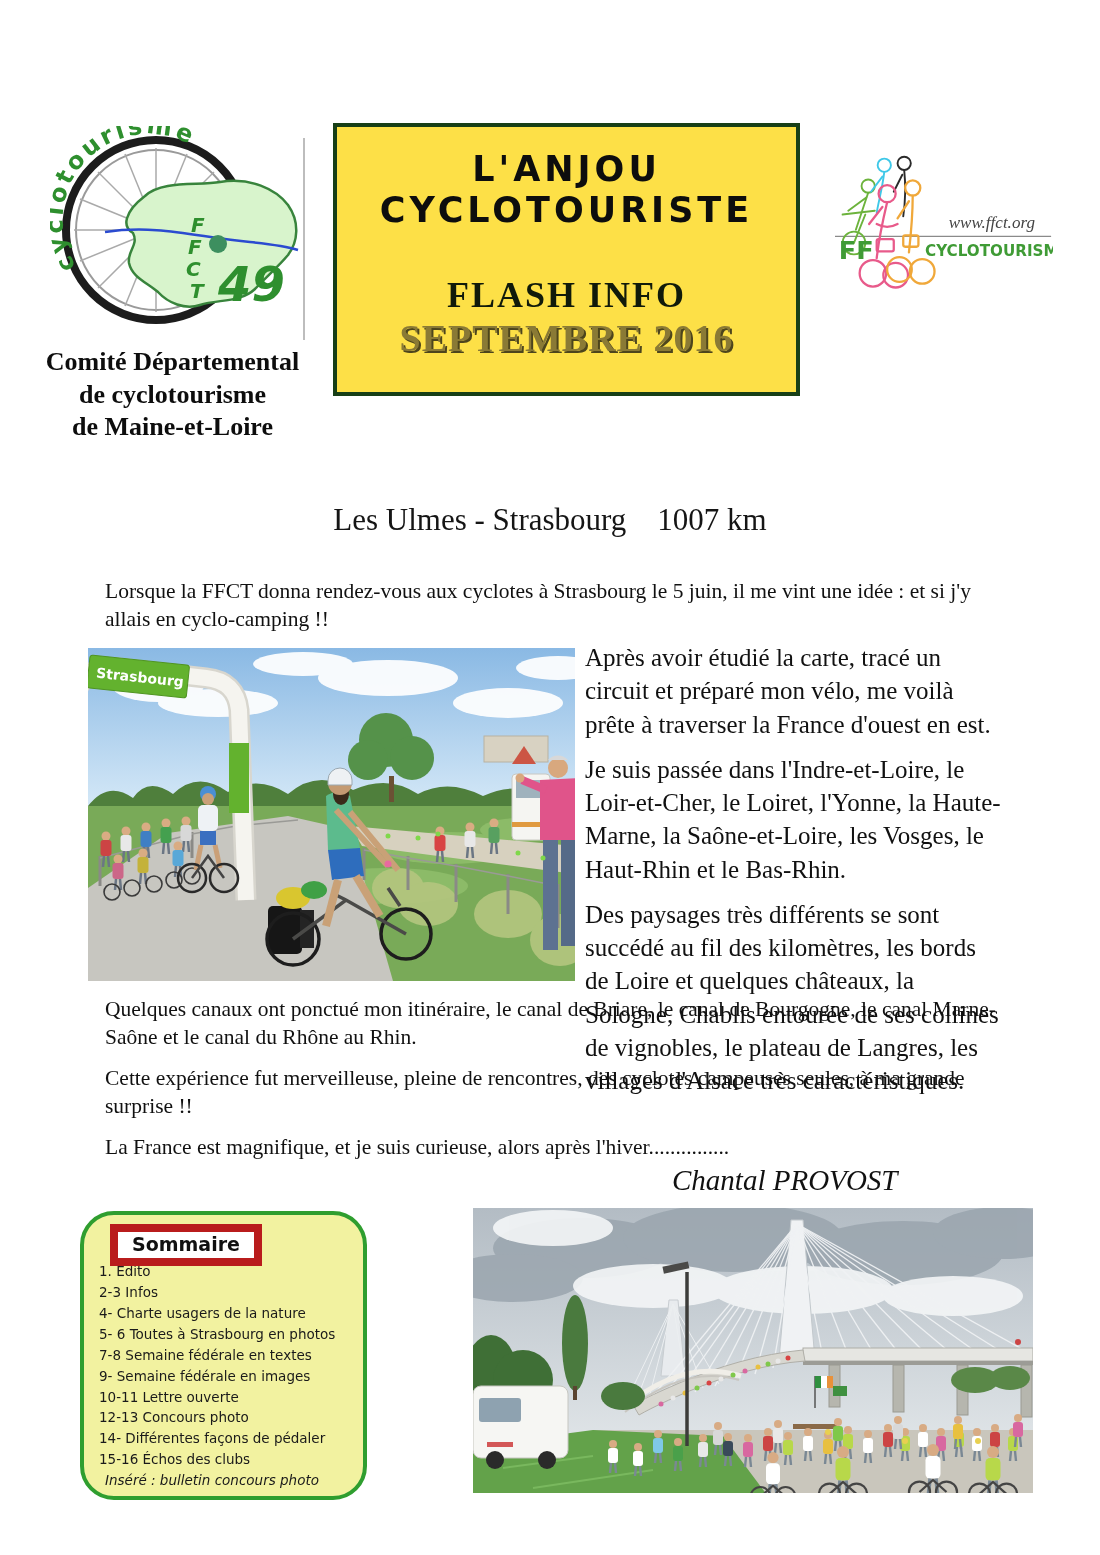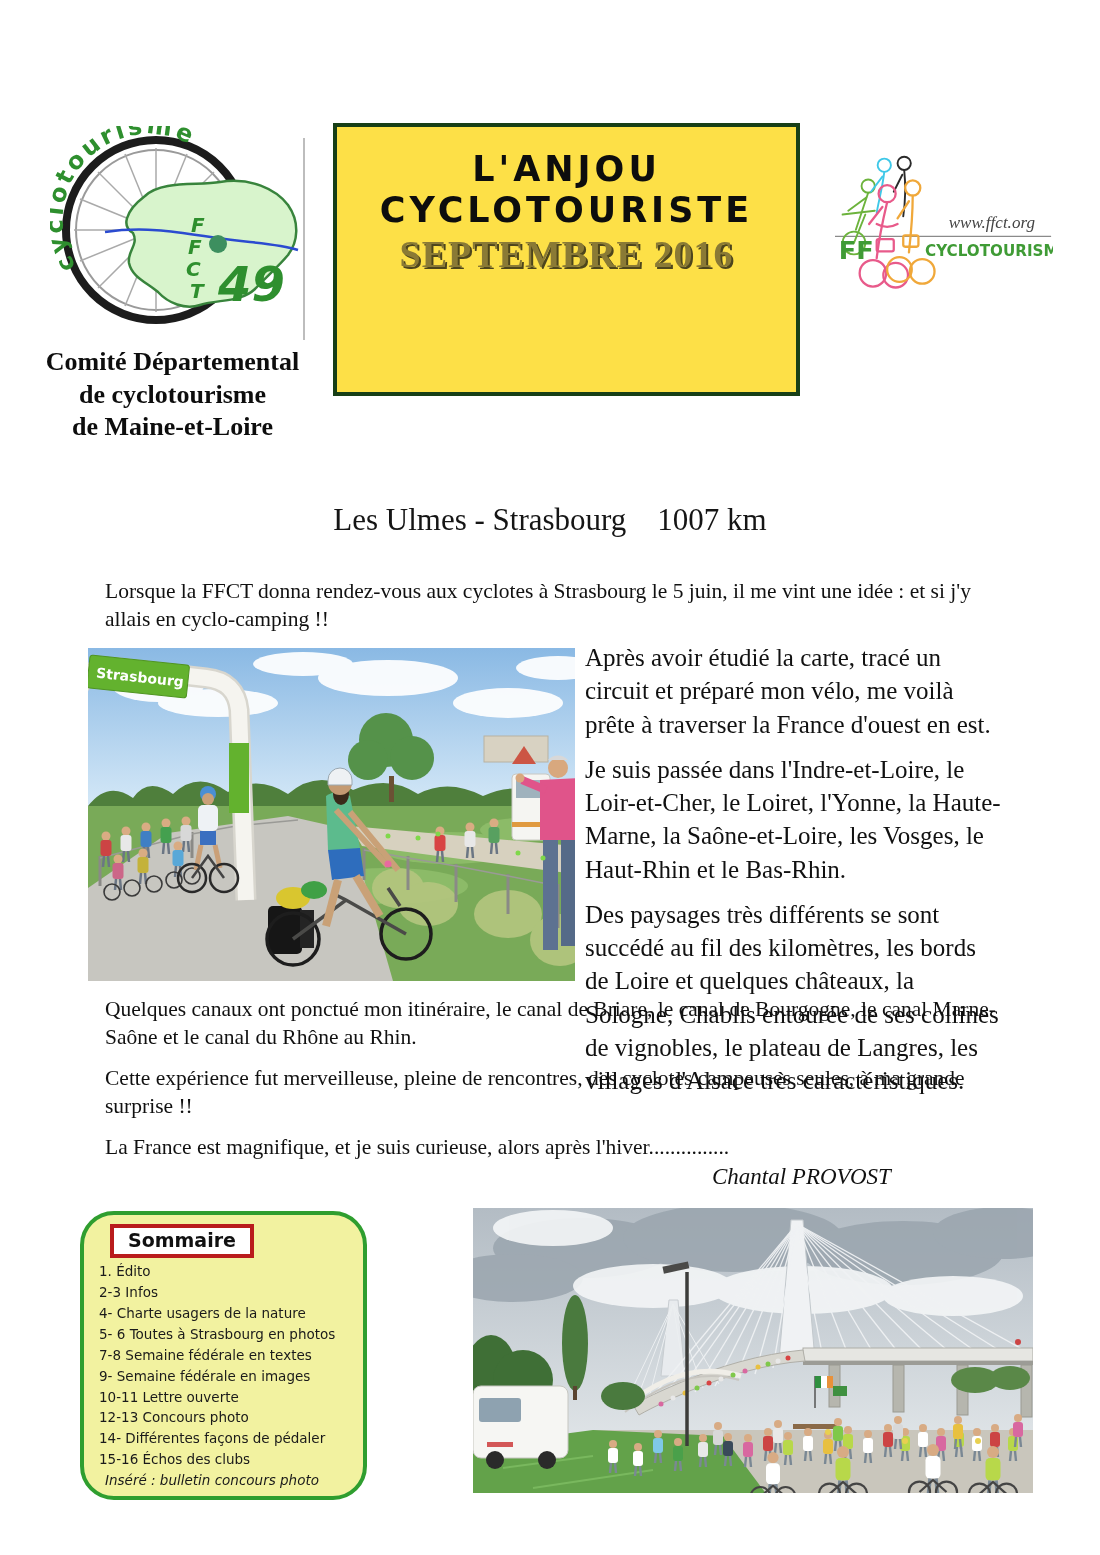--- a/index.html
+++ b/index.html
@@ -25,26 +25,26 @@
   
   .title{position:absolute;top:502px;left:0;width:1100px;text-align:center;
          font-size:31px;white-space:pre;color:#151515;}
   .intro{position:absolute;top:577px;left:105px;width:908px;font-size:21.5px;line-height:1.32;}
   .media-row{position:absolute;top:641px;left:88px;width:915px;display:flex;}
   .photo1{flex:0 0 487px;margin-top:7px;}
   .rightcol{width:418px;margin-left:10px;font-size:25px;line-height:1.33;}
   .rightcol p{margin:0 0 12px 0;}
   .afterblock{position:absolute;top:996px;left:105px;width:900px;font-size:21.5px;line-height:1.3;}
   .afterblock p{margin:0 0 13px 0;}
-  .signature{position:absolute;top:1164px;left:712px;font-size:23px;font-style:italic;}
+  .signature{position:absolute;top:1164px;left:672px;font-size:29px;font-style:italic;}
 
   
   .sommaire{box-sizing:border-box;position:absolute;left:80px;top:1211px;width:287px;height:289px;
             background:#f2f2a0;border:4px solid #2f9e2f;border-radius:34px;}
-  .sommaire-title{position:absolute;left:26px;top:9px;background:#fff;border:4px solid #b91c1c;
+  .sommaire-title{position:absolute;left:26px;top:9px;background:#fff;border:8px solid #b91c1c;
                   padding:1px 14px 3px;font-family:"DejaVu Sans",sans-serif;font-weight:bold;
                   font-size:19px;color:#111;}
   .sommaire-list{margin:46px 6px 0 15px;padding:0;list-style:none;
                  font-family:"DejaVu Sans",sans-serif;font-size:13.5px;line-height:1.55;
                  color:#1a1a1a;font-weight:500;}
   .sommaire-list li.insert{font-style:italic;padding-left:6px;}
   .photo2{position:absolute;left:473px;top:1208px;}
 </style>
 </head>
 <body>
@@ -101,20 +101,21 @@
       </g>
       <text x="168" y="175" font-family="DejaVu Sans,sans-serif" font-weight="bold" font-style="italic" font-size="48" fill="#2e8f2e">49</text>
     </svg>
   </div>
 
   <div class="hr-sep"></div>
 
   <div class="masthead">
     <div class="mh-line first">L'ANJOU</div>
     <div class="mh-line">CYCLOTOURISTE</div>
+    <div class="mh-flash">FLASH INFO</div>
     <div class="mh-issue">SEPTEMBRE 2016</div>
   </div>
 
   <div class="ffct-logo">
     <svg width="218" height="152" viewBox="0 0 230 160">
       <line x1="0" y1="93" x2="228" y2="93" stroke="#8a8a8a" stroke-width="1.3"></line>
       <g fill="none" stroke-linecap="round">
         <g stroke="#6cb33c" stroke-width="2">
           <circle cx="35" cy="40" r="7"></circle>
             <path d="M35,47 C30,62 26,74 22,86"></path>

